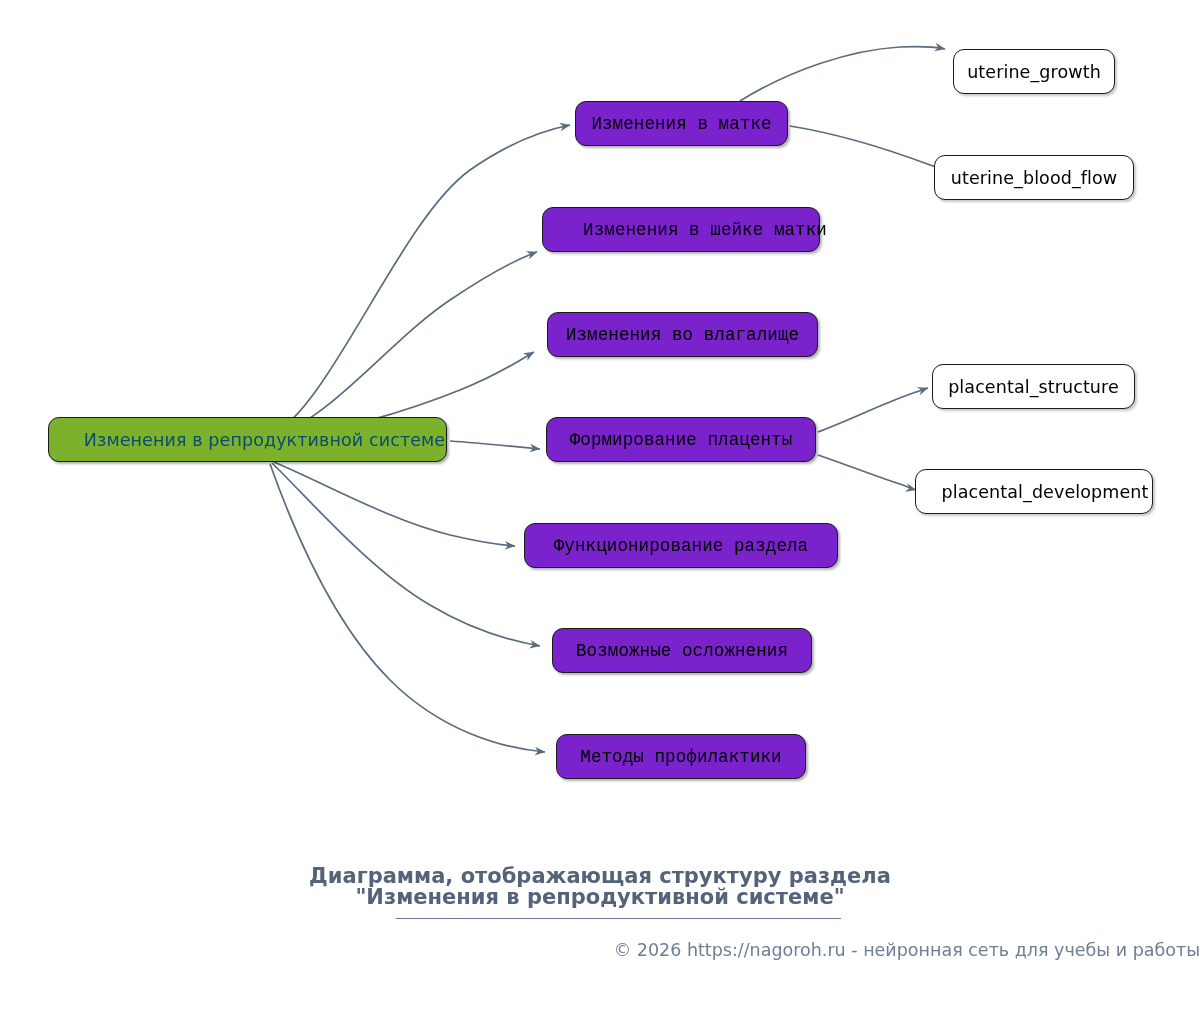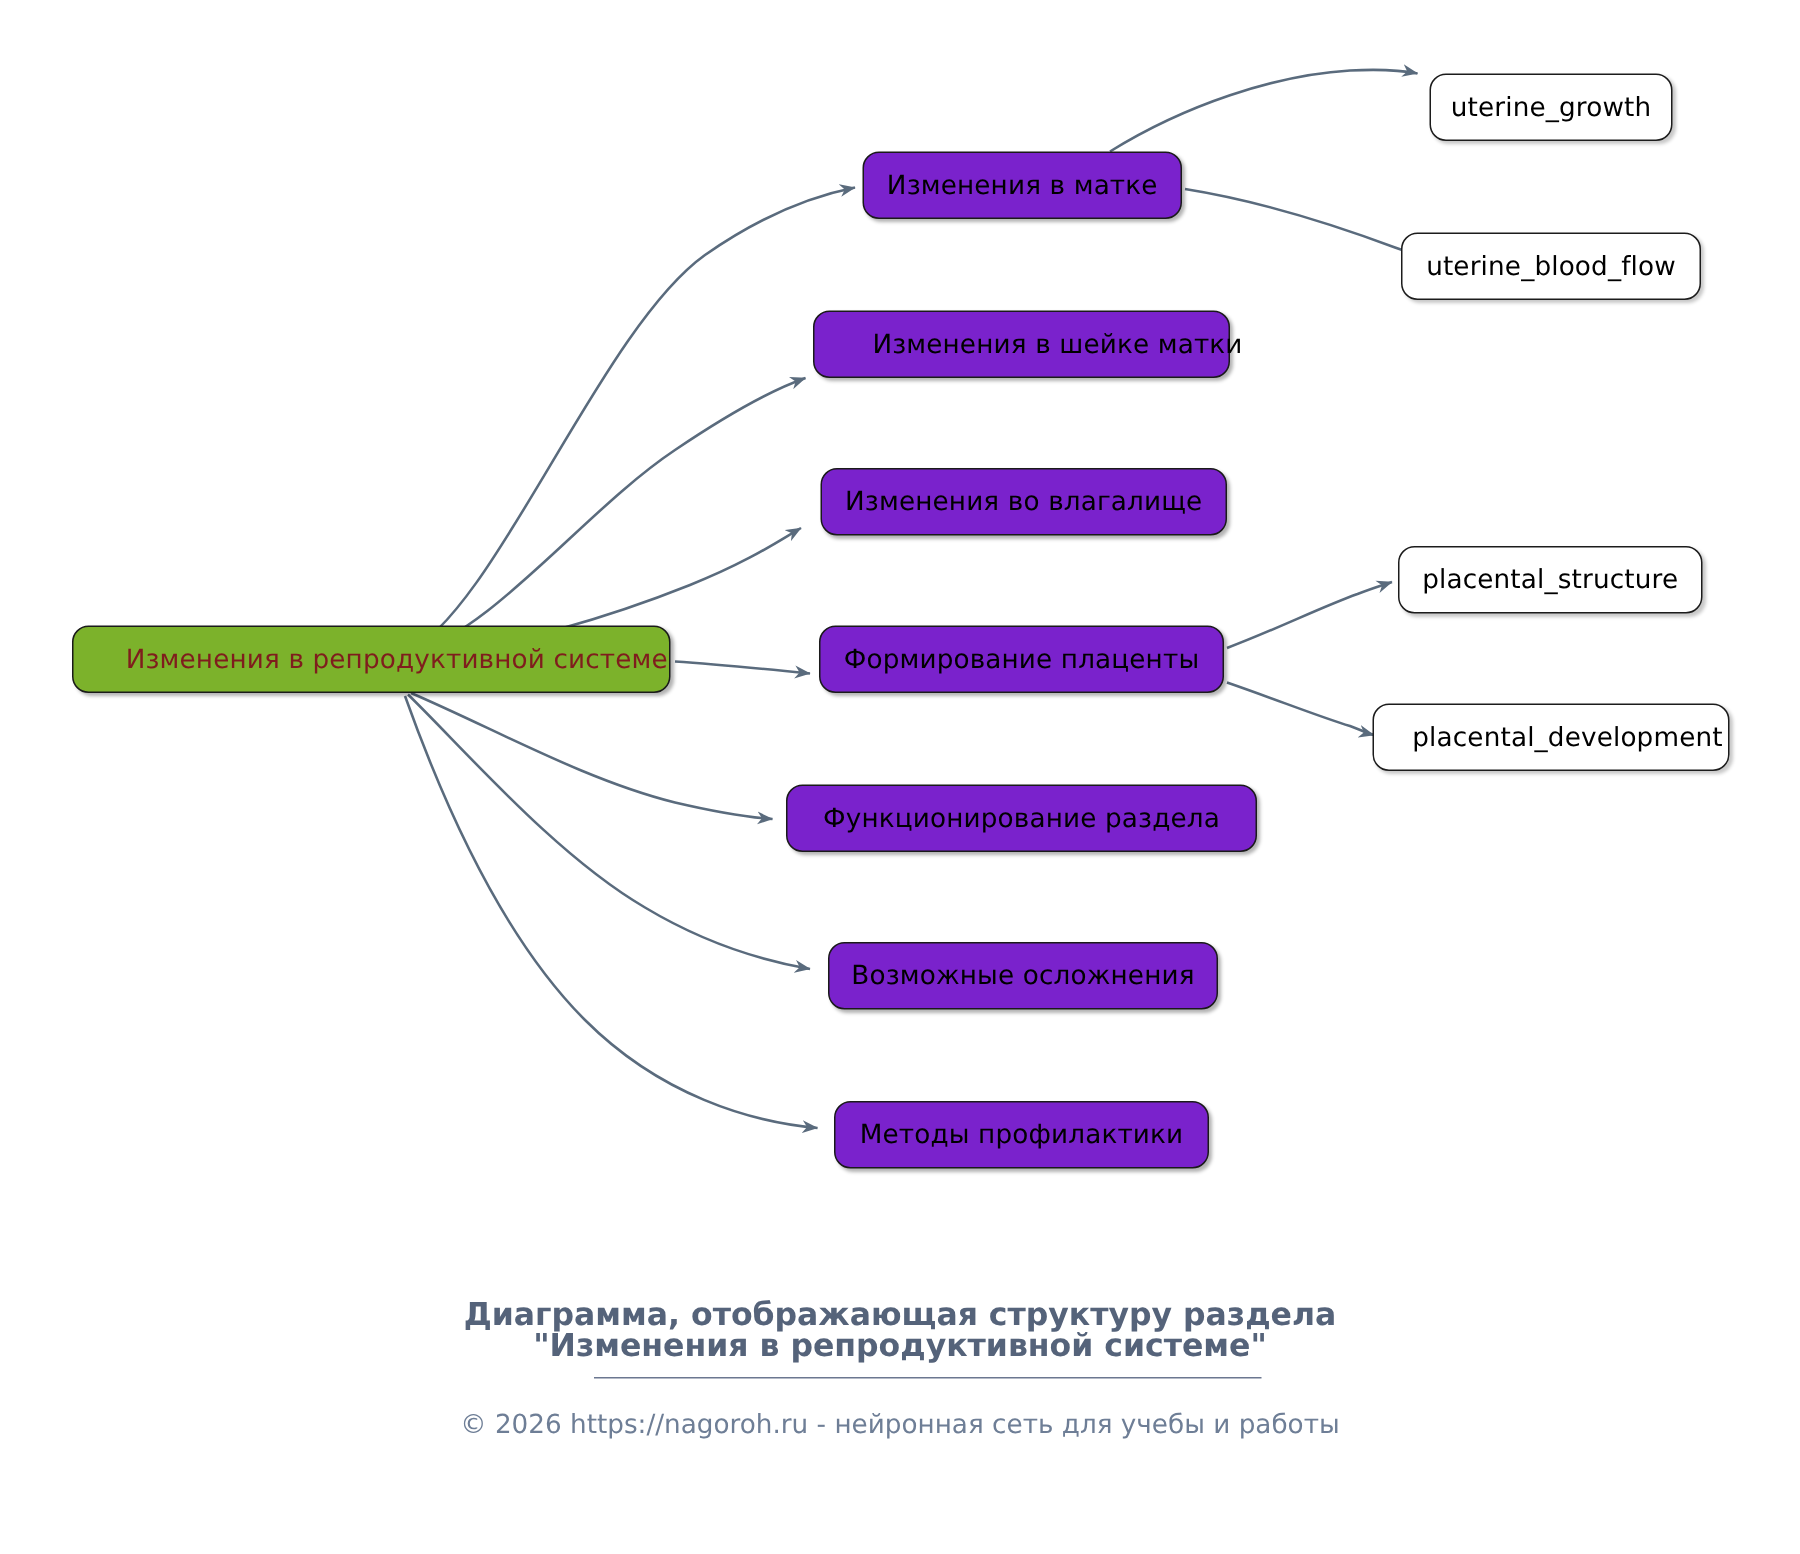--- a/index.html
+++ b/index.html
@@ -30,31 +30,32 @@
     display: flex;
     align-items: center;
     justify-content: center;
     border-radius: 11px;
     white-space: nowrap;
     letter-spacing: 0.1px;
   }
   .node-root {
     background: #7CB22B;
     border: 1.3px solid #1a1a1a;
-    color: #7f1d1d;
+    color: #0c4a6e;
     font-size: 17.5px;
     box-shadow: 2px 2px 2.5px rgba(0,0,0,0.30);
     padding-left: 34px;
   }
   .node-branch {
     background: #7A22CC;
     border: 1.3px solid #1a1a1a;
     color: #000000;
     font-size: 17.5px;
     box-shadow: 2px 2px 2.5px rgba(0,0,0,0.30);
+    font-family: Liberation Mono, monospace;
   }
   .node-leaf {
     background: #ffffff;
     border: 1.3px solid #1c1c1c;
     color: #000000;
     font-size: 17.5px;
     box-shadow: 2px 2px 2.5px rgba(0,0,0,0.22);
   }
   .caption {
     position: absolute;
@@ -159,17 +160,17 @@
     <span>placental_development</span>
   </div>
 
   <div class="caption" style="top:866px;">
     <span>Диаграмма, отображающая структуру раздела</span>
     <span class="caption-line2">"Изменения в репродуктивной системе"</span>
   </div>
 
   <div class="divider" style="left:396px; top:918px; width:445px;"></div>
 
-  <div class="footer" style="top:940px;">
+  <div class="footer" style="top:940px;text-align:right;">
     <span>© 2026 https://nagoroh.ru - нейронная сеть для учебы и работы</span>
   </div>
 
 </div>
 
 </body></html>

